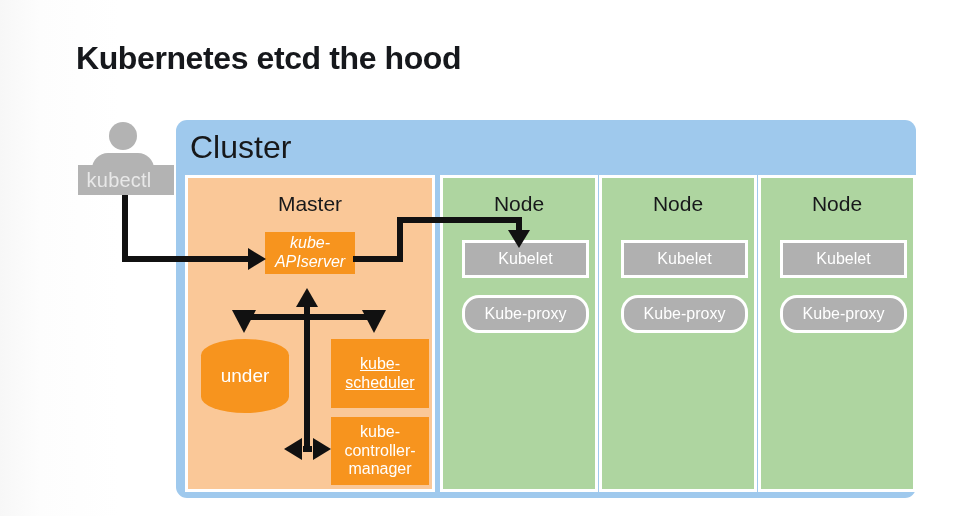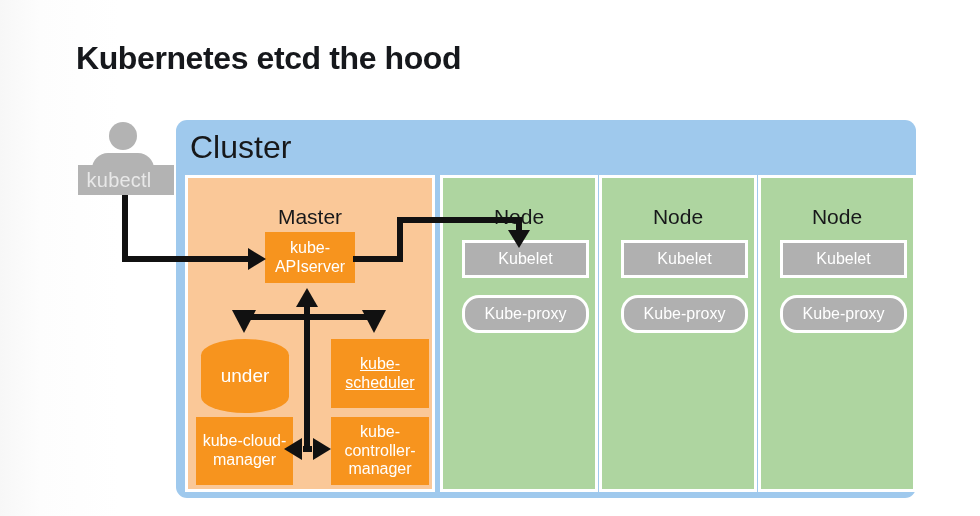--- a/index.html
+++ b/index.html
@@ -106,21 +106,20 @@
     box-sizing: border-box;
   }
   .panel-title {
     position: absolute;
     left: 0;
     right: 0;
     top: 14px;
     text-align: center;
     font-size: 21px;
     color: #17181a;
-    margin-top: 13px;
   }
 
   #panel-master {
     left: 9px;
     width: 250px;
     background: #fac898;
   }
   .panel-node {
     width: 158px;
     background: #aed5a0;
@@ -140,21 +139,22 @@
     color: #ffffff;
     font-size: 16px;
     line-height: 1.18;
     box-sizing: border-box;
     z-index: 3;
   }
   #box-apiserver {
     left: 77px;
     top: 54px;
     width: 90px;
-    height: 51px;
+    height: 42px;
+    font-style: italic;
   }
   #box-etcd {
     left: 13px;
     top: 161px;
     width: 88px;
     height: 74px;
     border-radius: 50% / 22%;
     font-size: 19px;
   }
   #box-scheduler {
@@ -222,21 +222,20 @@
 
   <div id="cluster">
     <div id="cluster-title">Cluster</div>
 
     <div class="panel" id="panel-master">
       <div class="panel-title">Master</div>
 
       <div class="master-box" id="box-apiserver">kube-APIserver</div>
       <div class="master-box" id="box-etcd">under</div>
       <div class="master-box" id="box-scheduler">kube-scheduler</div>
-      <div class="master-box" id="box-cloud-manager">kube-cloud-manager</div>
       <div class="master-box" id="box-controller-manager">kube-controller-manager</div>
     </div>
 
     <div class="panel panel-node" id="panel-node-1">
       <div class="panel-title">Node</div>
       <div class="node-box kubelet">Kubelet</div>
       <div class="node-box kubeproxy">Kube-proxy</div>
     </div>
 
     <div class="panel panel-node" id="panel-node-2">

